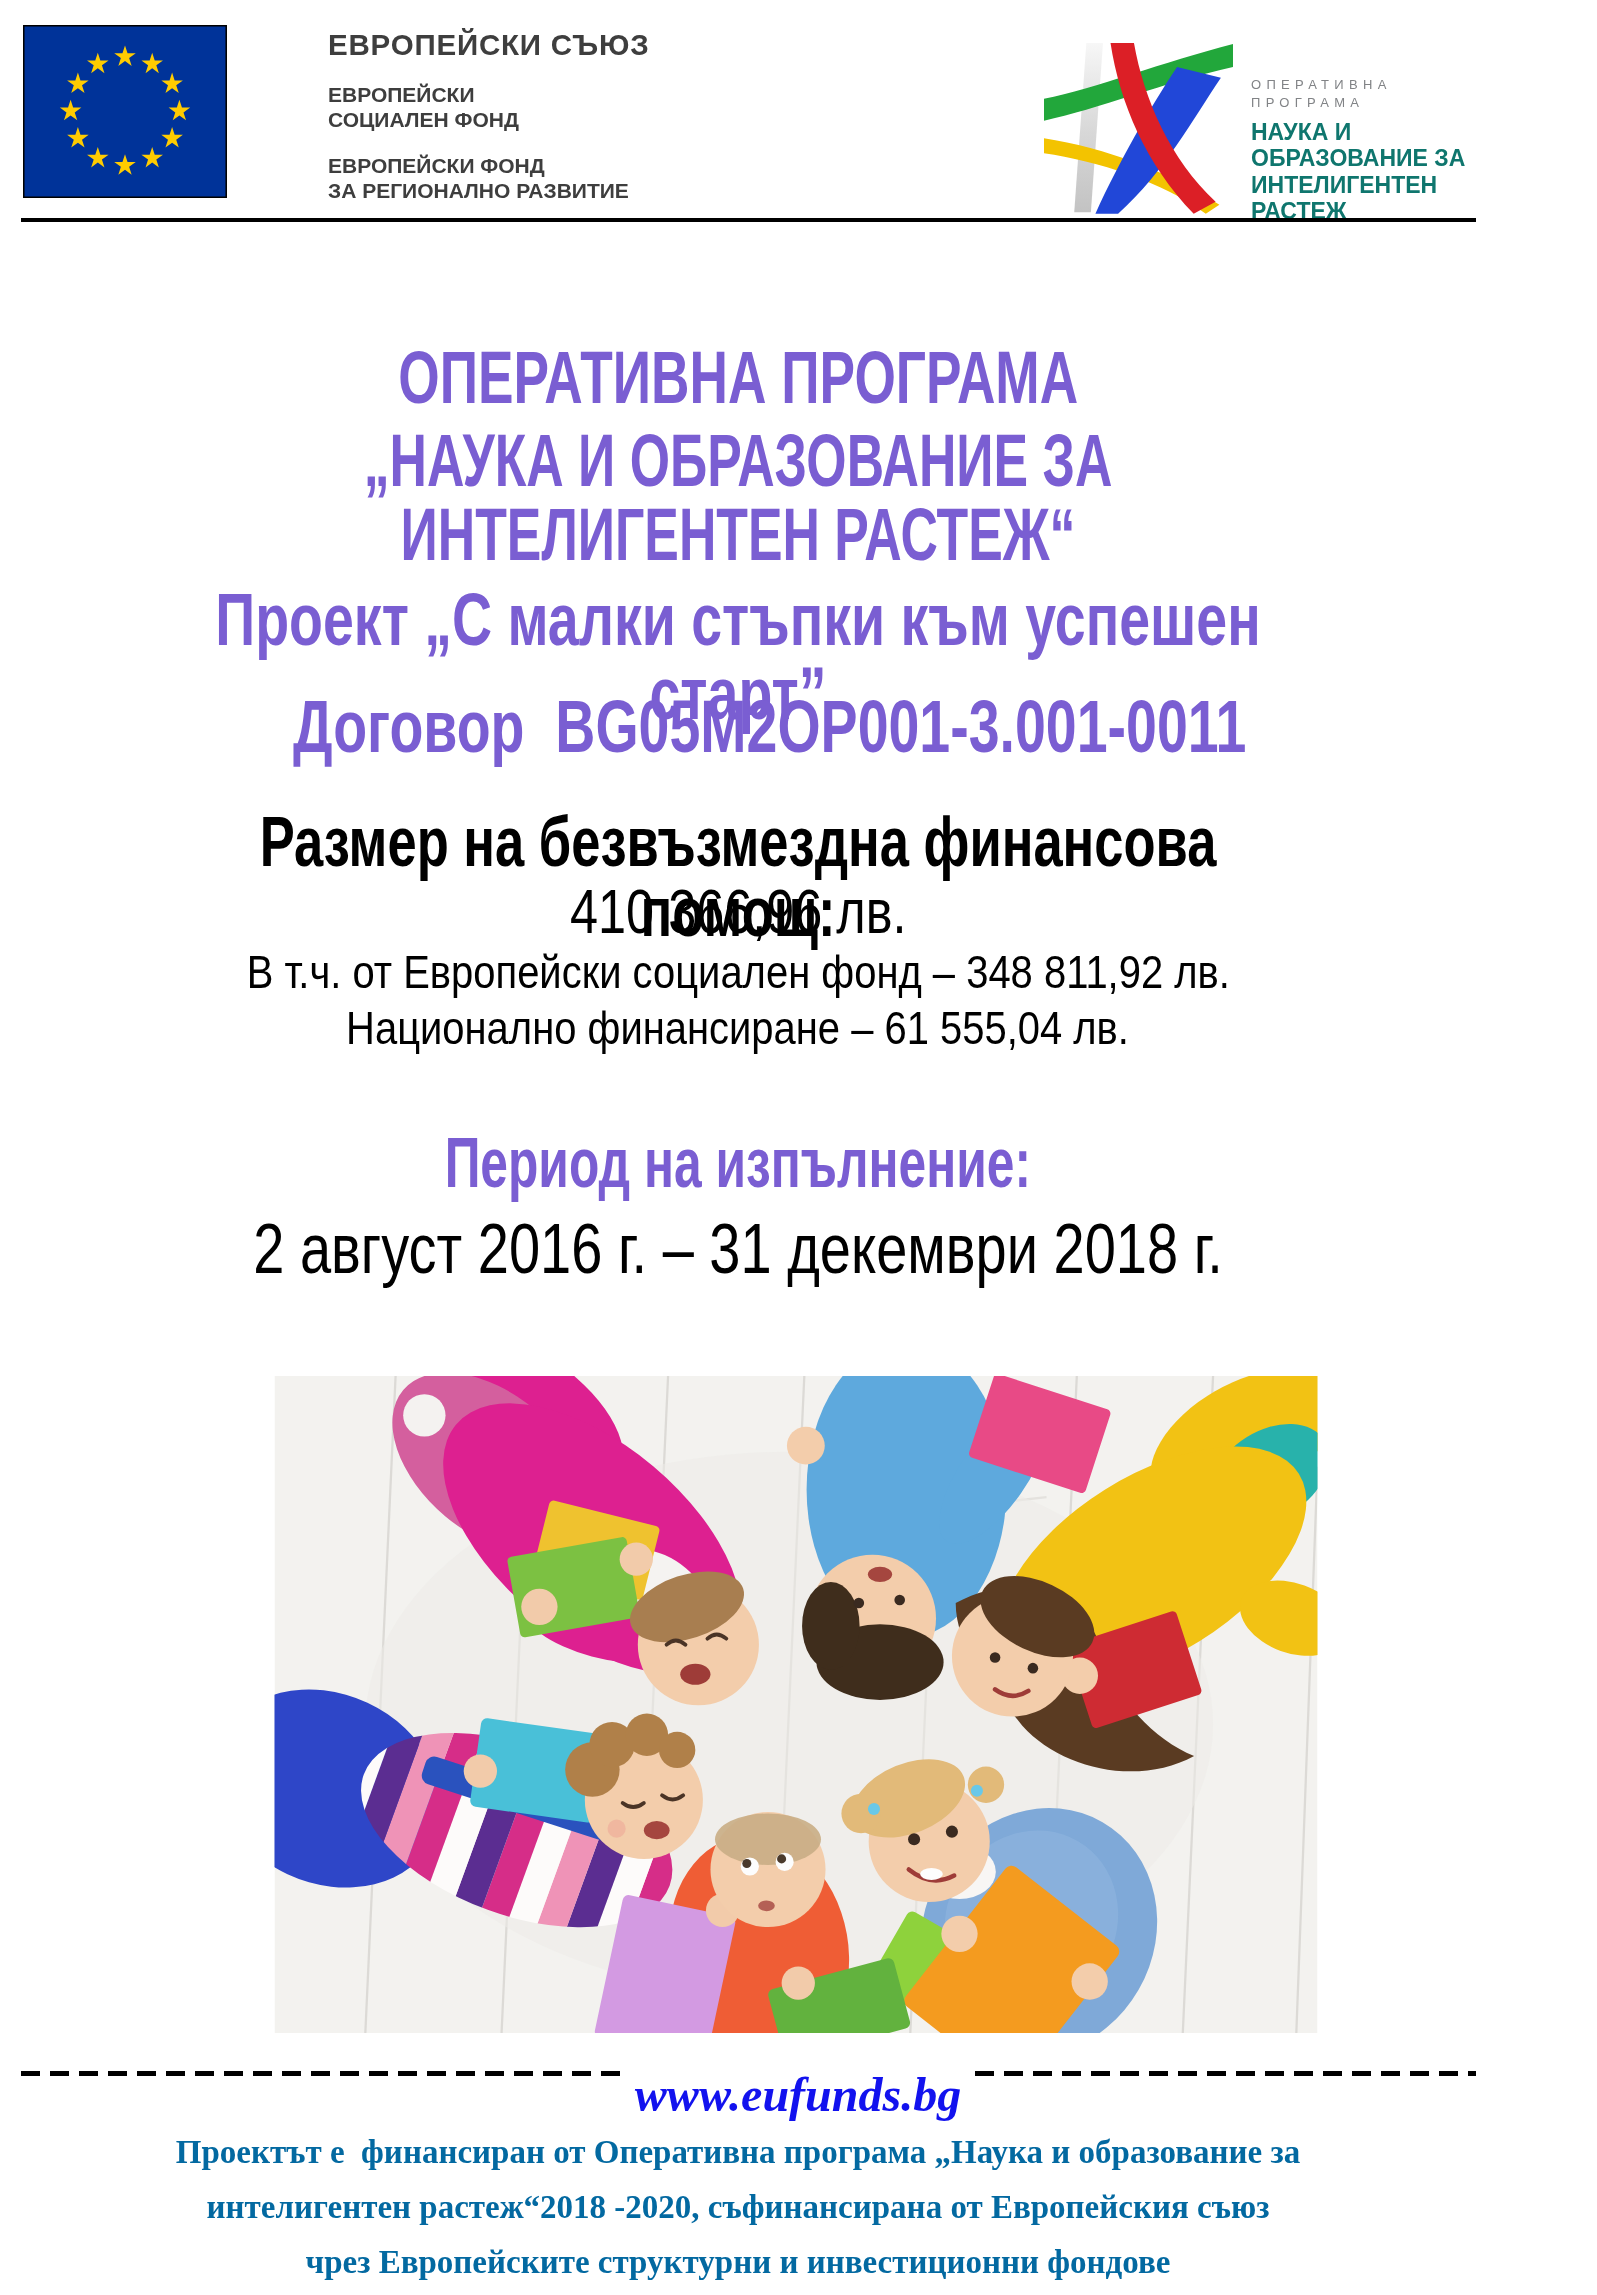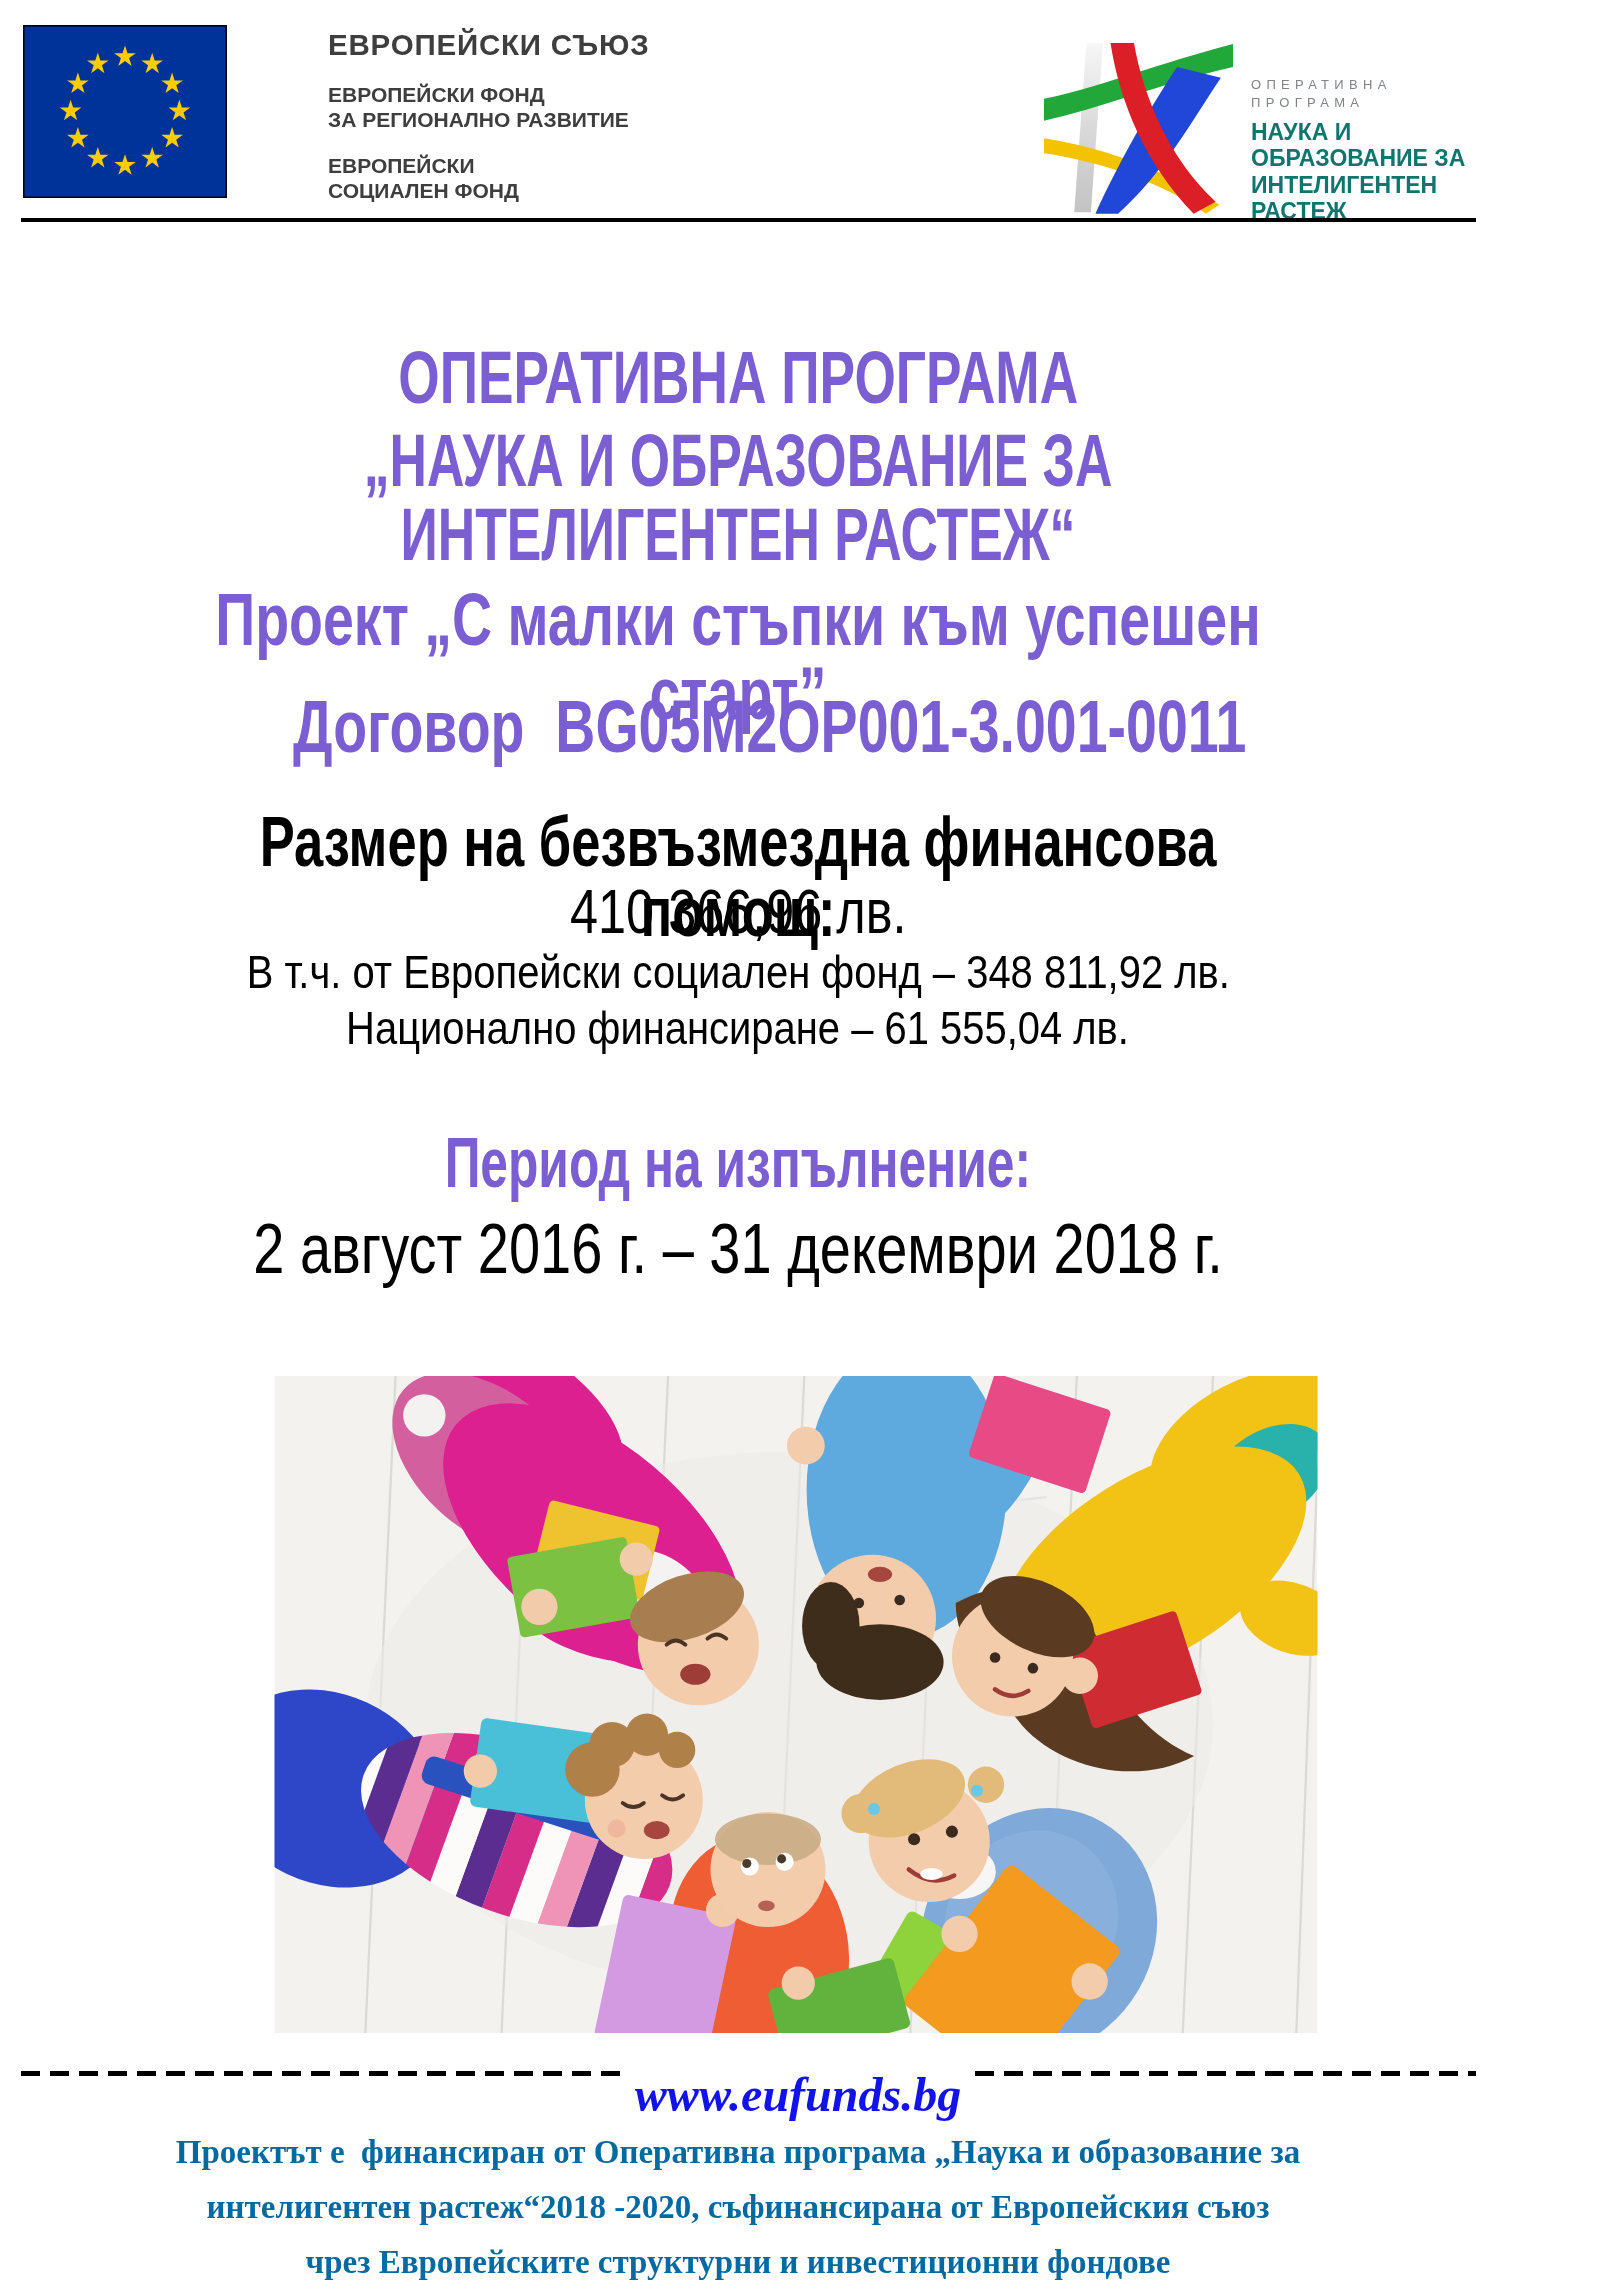--- a/index.html
+++ b/index.html
@@ -70,26 +70,26 @@
       <use href="#st" transform="translate(72.65,150) scale(15)"></use>
       <use href="#st" transform="translate(63,114) scale(15)"></use>
       <use href="#st" transform="translate(72.65,78) scale(15)"></use>
       <use href="#st" transform="translate(99,51.65) scale(15)"></use>
     </g>
   </svg>
 
   <div class="eu-text">
     <div class="eu-title">ЕВРОПЕЙСКИ СЪЮЗ</div>
     <div class="eu-sub">
+      <div>ЕВРОПЕЙСКИ</div>
+      <div>СОЦИАЛЕН ФОНД</div>
+    </div>
+    <div class="eu-sub">
       <div>ЕВРОПЕЙСКИ ФОНД</div>
       <div>ЗА РЕГИОНАЛНО РАЗВИТИЕ</div>
-    </div>
-    <div class="eu-sub">
-      <div>ЕВРОПЕЙСКИ</div>
-      <div>СОЦИАЛЕН ФОНД</div>
     </div>
   </div>
 
   <svg class="op-logo" viewBox="0 0 250 252">
     <defs>
       <linearGradient id="silv" x1="0" y1="0" x2="0" y2="1">
         <stop offset="0" stop-color="#f7f7f7"></stop>
           <stop offset="0.5" stop-color="#d9d9d9"></stop>
           <stop offset="1" stop-color="#c3c3c3"></stop>
       </linearGradient>

